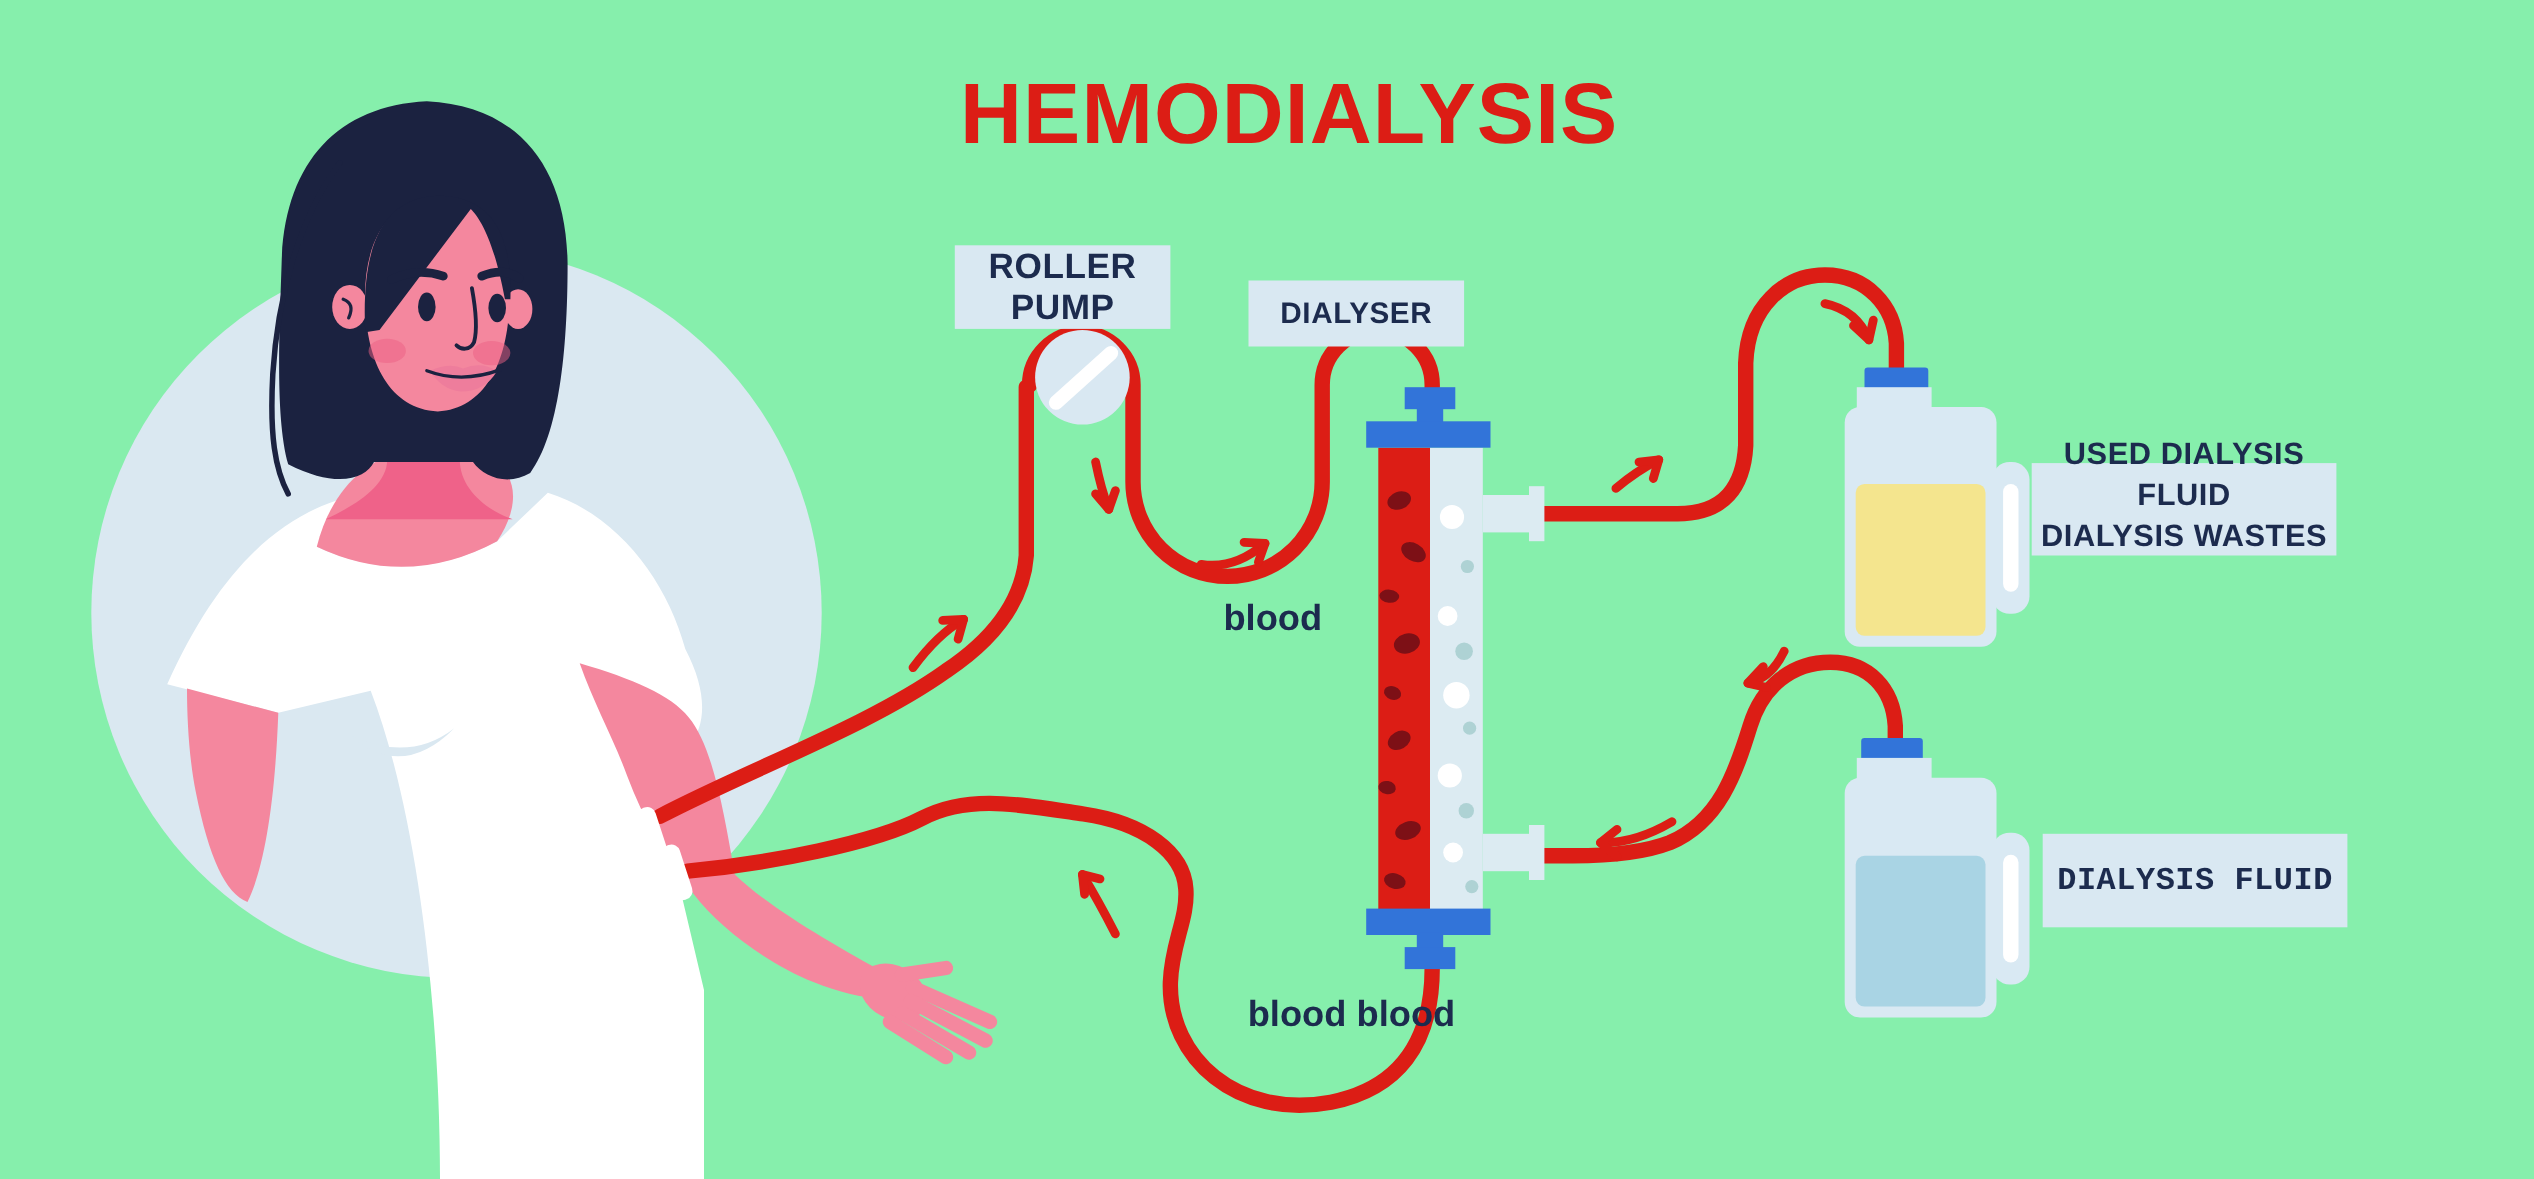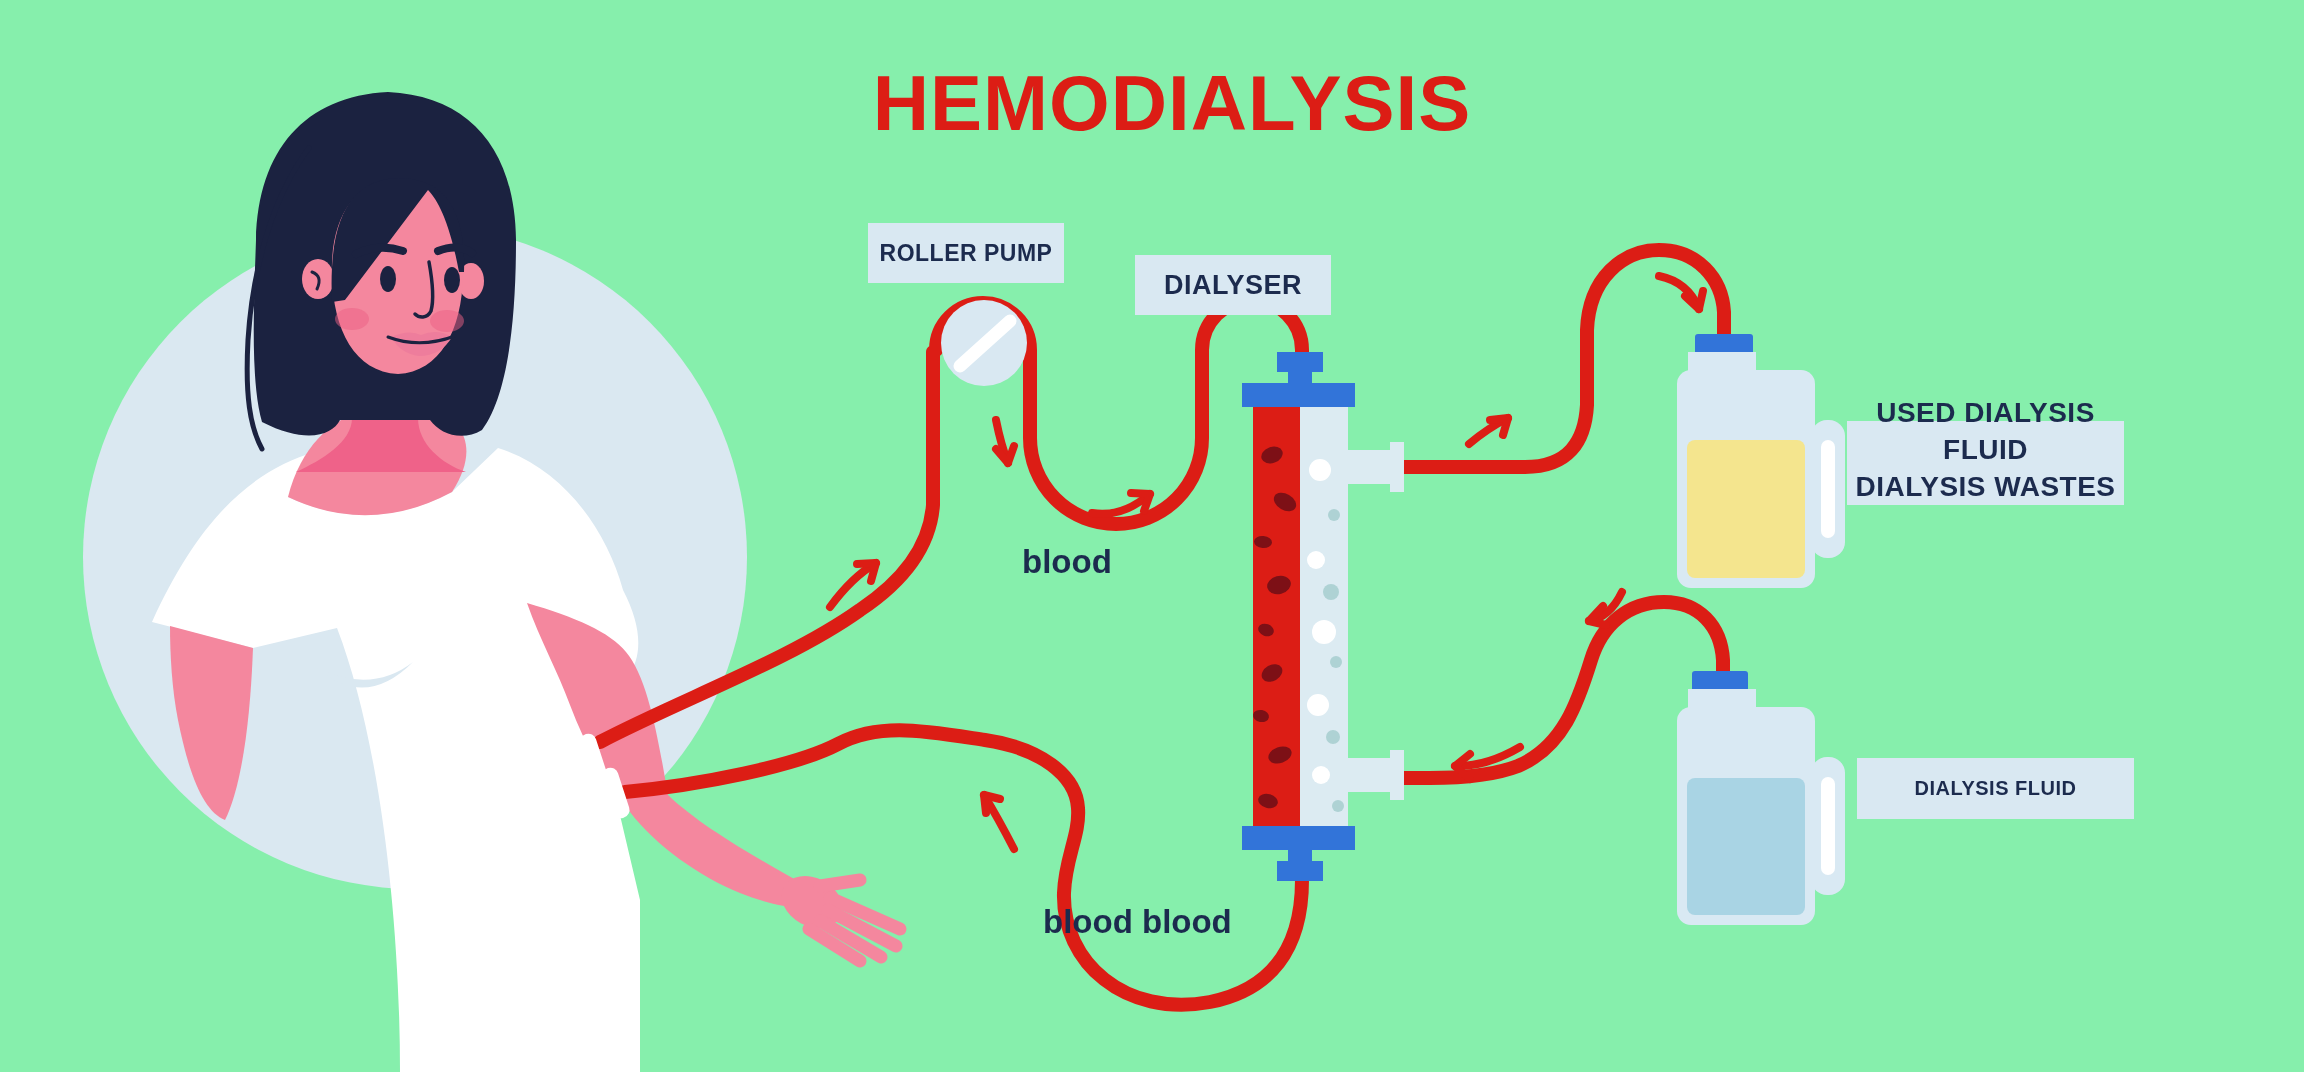--- a/index.html
+++ b/index.html
@@ -28,26 +28,26 @@
   .art{position:absolute;left:0;top:0;width:100%;height:100%;}
   .page-title{
     position:absolute;left:40px;top:58px;width:2264px;text-align:center;
     font-size:78px;font-weight:700;letter-spacing:1px;color:var(--accent-red);
   }
   .label-box{
     position:absolute;background:var(--label-bg);
     display:flex;align-items:center;justify-content:center;flex-direction:column;
     color:var(--navy-text);font-weight:700;letter-spacing:.5px;text-align:center;
   }
-  .lb-roller{left:868px;top:223px;width:196px;height:60px;font-size:23px;}
+  .lb-roller{left:868px;top:223px;width:196px;height:76px;font-size:32px;}
   .lb-dialyser{left:1135px;top:223px;width:196px;height:60px;font-size:27px;margin-top:32px;}
   .lb-used{left:1847px;top:421px;width:277px;height:84px;font-size:28px;line-height:37px;justify-content:flex-end;}
-  .lb-fluid{left:1857px;top:758px;width:277px;height:61px;font-size:20px;}
+  .lb-fluid{left:1857px;top:758px;width:277px;height:85px;font-size:29px;font-family:Liberation Mono, monospace;}
   .flow-label{
-    position:absolute;color:var(--navy-text);font-weight:700;font-size:33px;text-align:left;
+    position:absolute;color:var(--navy-text);font-weight:700;font-size:33px;text-align:right;
   }
   .fl-blood{left:1022px;top:543px;width:180px;}
   .fl-clean{left:1043px;top:903px;width:280px;}
 </style>
 </head>
 <body>
 
 <div class="stage">
 
   <svg class="art" viewBox="0 0 2304 1072">

